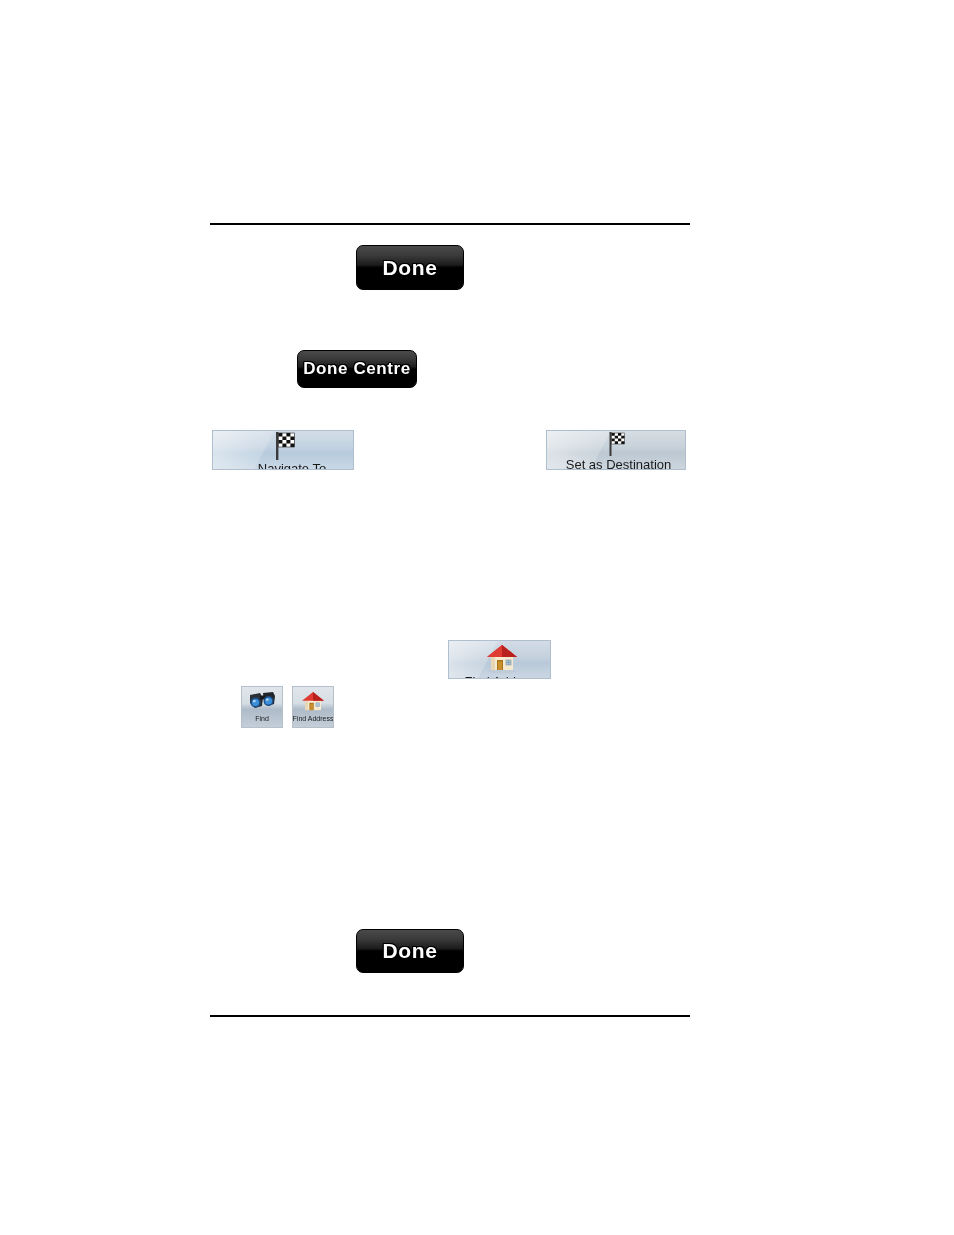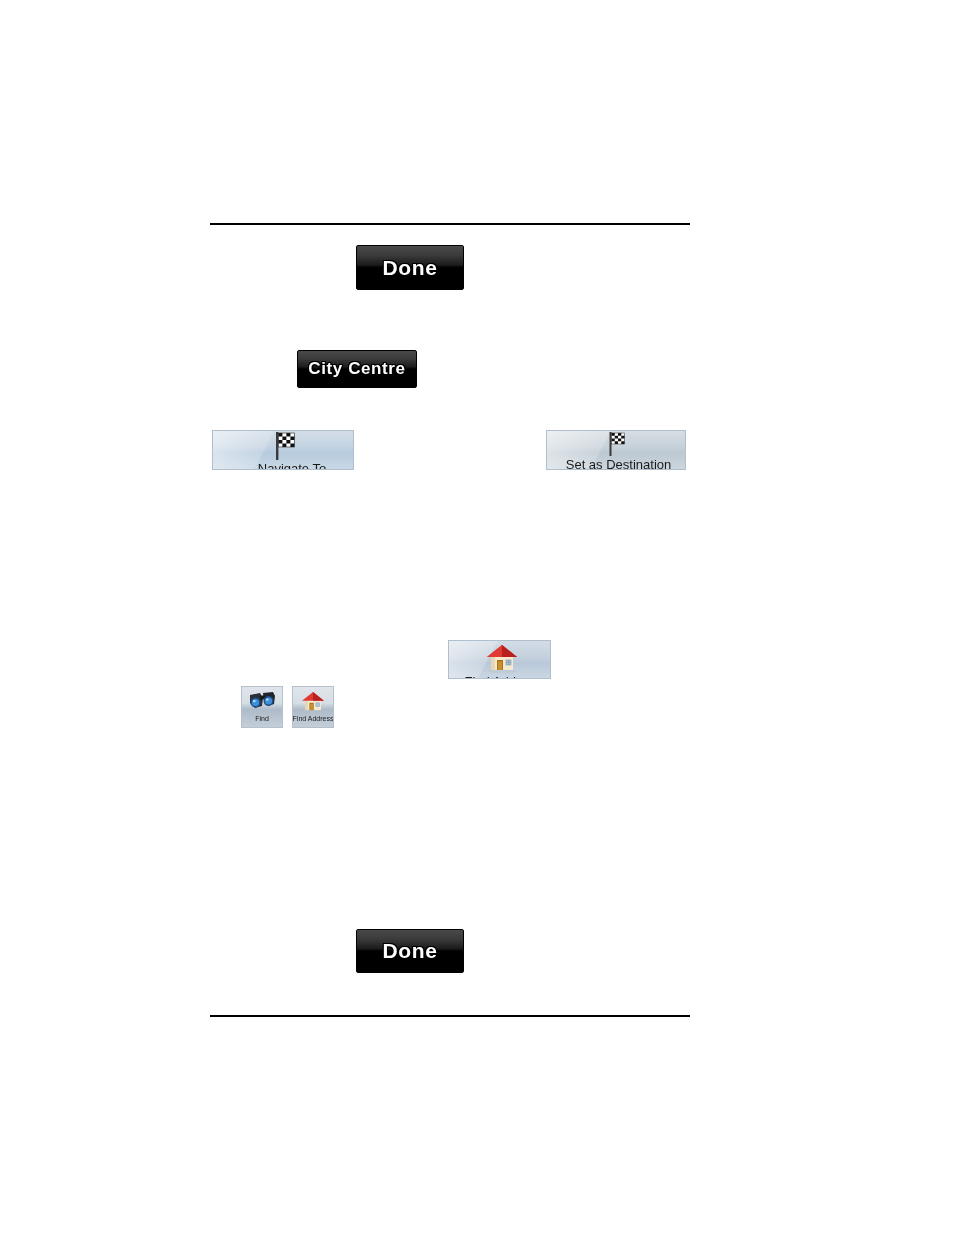--- a/index.html
+++ b/index.html
@@ -35,21 +35,21 @@
   
   .dark-btn {
     position: absolute;
     background: linear-gradient(to bottom,
                 #4a4a4a 0%,
                 #3a3a3a 22%,
                 #1c1c1c 44%,
                 #000000 50%,
                 #000000 100%);
     border: 1px solid #000000;
-    border-radius: 2px;
+    border-radius: 7px;
     display: flex;
     align-items: center;
     justify-content: center;
     box-sizing: border-box;
   }
   .dark-btn .lbl {
     color: #ffffff;
     font-weight: bold;
     letter-spacing: 0.6px;
     text-shadow:
@@ -194,21 +194,21 @@
 
 <div class="page">
 
   <div class="rule rule-top"></div>
 
   <div class="dark-btn" id="done-btn-top">
     <span class="lbl">Done</span>
   </div>
 
   <div class="dark-btn" id="city-centre-btn">
-    <span class="lbl">City Centre</span>
+    <span class="lbl">Done Centre</span>
   </div>
 
   <div class="bar-btn" id="navigate-to-btn">
     <svg class="flag-icon" width="24" height="30" viewBox="0 0 24 30">
       <rect x="2" y="1" width="2.4" height="28" fill="#3b3b3b"></rect>
       <g>
         <rect x="4.4" y="2" width="16" height="14" fill="#ffffff"></rect>
         <rect x="4.4" y="2" width="4" height="3.5" fill="#111111"></rect>
         <rect x="12.4" y="2" width="4" height="3.5" fill="#111111"></rect>
         <rect x="8.4" y="5.5" width="4" height="3.5" fill="#111111"></rect>

